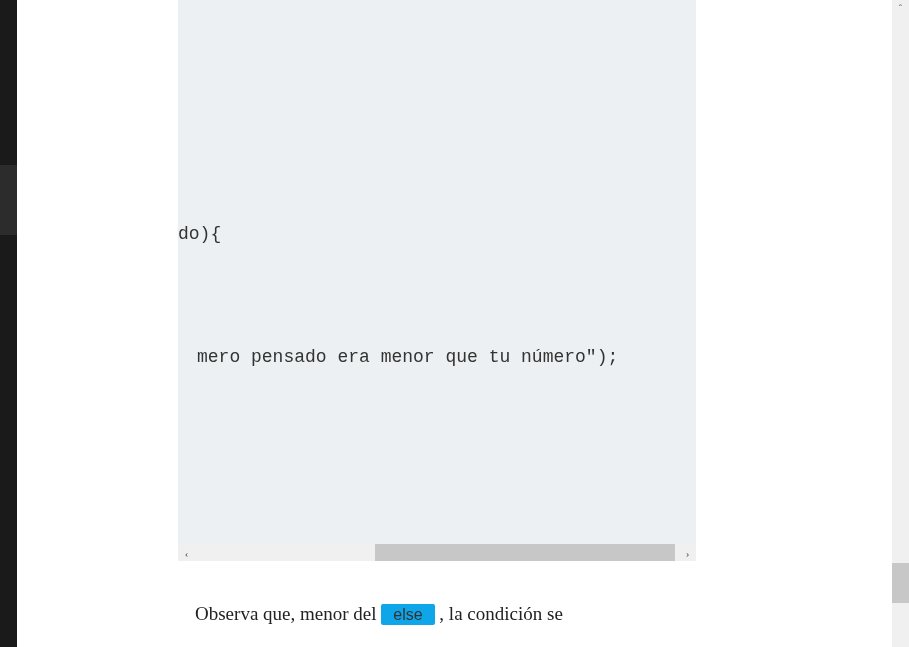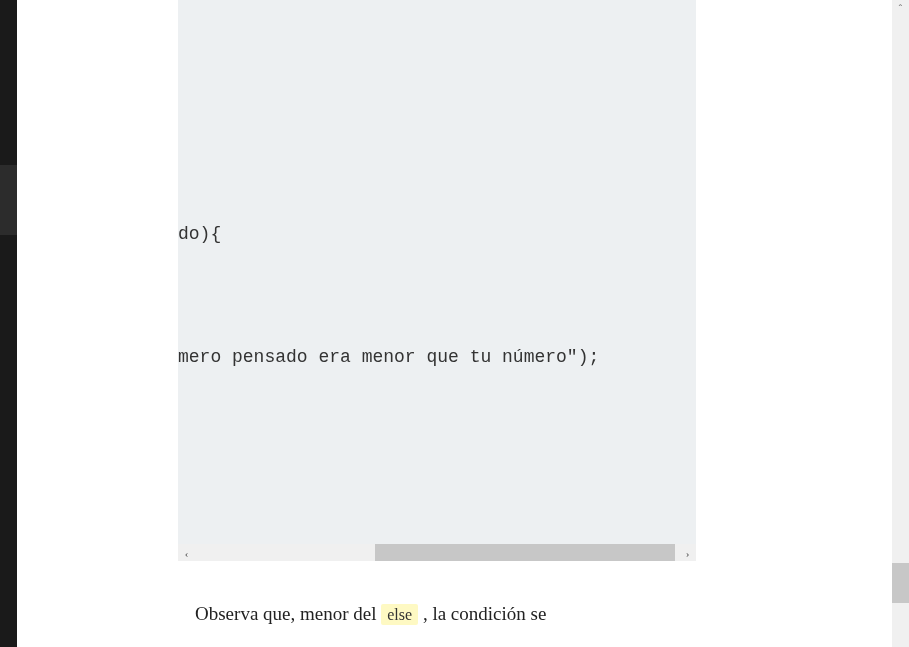--- a/index.html
+++ b/index.html
@@ -58,20 +58,21 @@
       font-size: 18px;
       line-height: 41px;
       color: #333333;
       padding-top: 132px;
     }
     .code-line1 {
       display: block;
     }
     .code-line2 {
       display: block;
+      margin-left: 19px;
     }
     .code-line3 {
       display: block;
       height: 82px;
     }
     .h-scrollbar {
       position: absolute;
       left: 161px;
       top: 544px;
       width: 518px;
@@ -117,23 +118,23 @@
     }
     .paragraph {
       position: absolute;
       left: 178px;
       top: 603px;
       font-size: 19px;
       color: #222222;
       font-family: Georgia, 'Times New Roman', serif;
     }
     .inline-code {
-      font-family: Liberation Serif, serif;
-      background: #fef9c3;
-      padding: 2px 6px;
+      font-family: Liberation Sans, sans-serif;
+      background: #0ea5e9;
+      padding: 2px 12px;
       font-size: 16px;
       border-radius: 2px;
       color: #333333;
     }
     .v-scrollbar {
       position: absolute;
       right: 0;
       top: 0;
       width: 17px;
       height: 647px;

